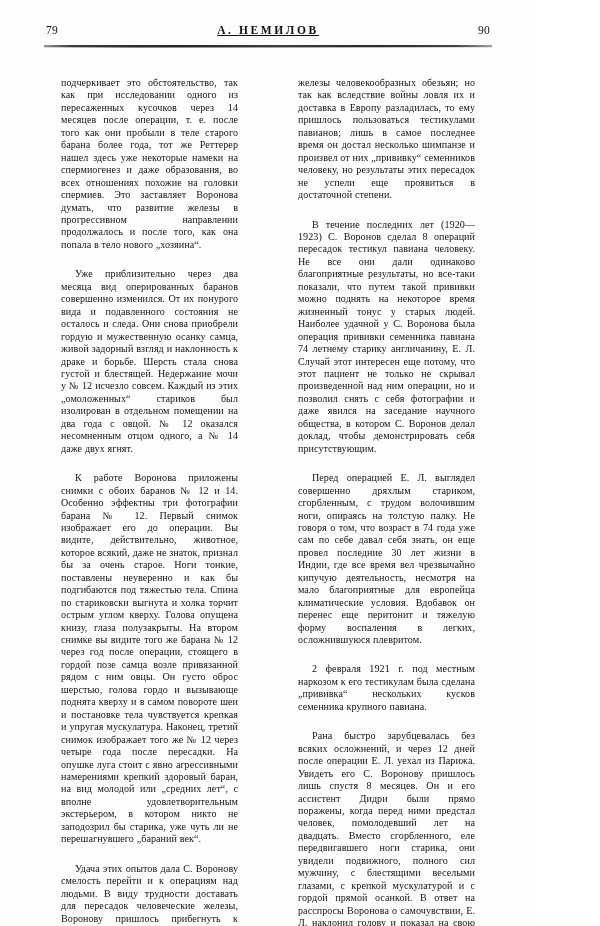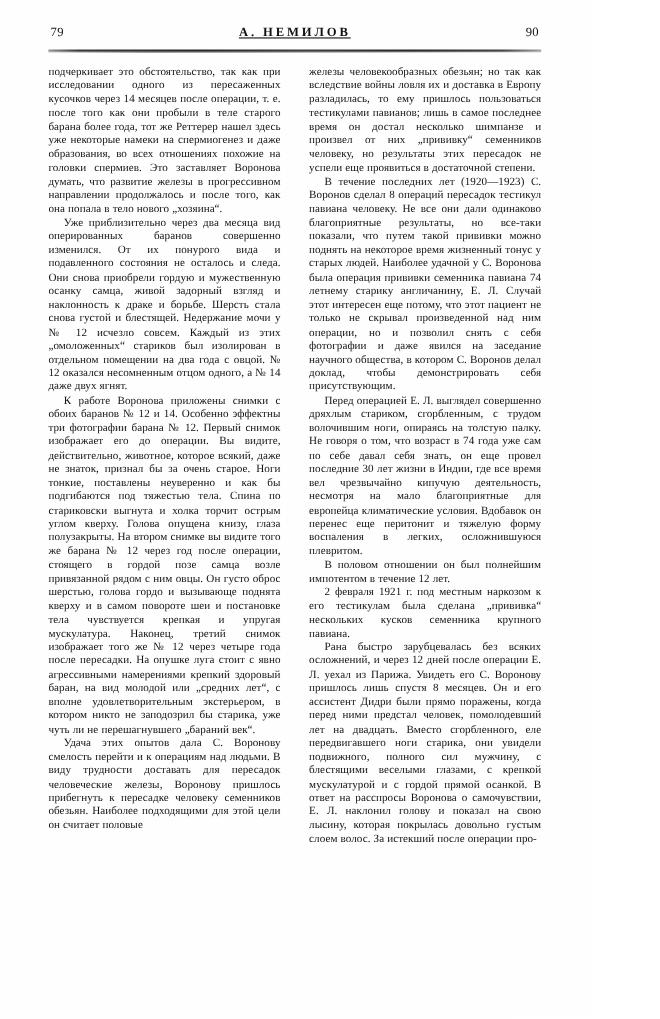--- a/index.html
+++ b/index.html
@@ -74,21 +74,21 @@
     line-height: 12.45px;
     text-align: justify;
     text-justify: inter-word;
     hyphens: manual;
     color: #121212;
   }
   .col-left  { padding-right: 0px; }
   .gutter    { width: 26px; flex: 0 0 26px; }
 
   .col p {
-    margin: 0;
+    margin: 17px;
     text-indent: 14px;
   }
   .col p.noindent { text-indent: 0; }
 
   
   .col p { letter-spacing: 0.05px; word-spacing: 0.2px; }
 </style>
 </head>
 <body>
 
@@ -110,19 +110,18 @@
       <p>К работе Воронова приложены снимки с обоих баранов № 12 и 14. Особенно эффектны три фотографии барана № 12. Первый снимок изображает его до операции. Вы видите, действительно, животное, которое всякий, даже не знаток, признал бы за очень старое. Ноги тонкие, поставлены неуверенно и как бы подгибаются под тяжестью тела. Спина по стариковски выгнута и холка торчит острым углом кверху. Голова опущена книзу, глаза полузакрыты. На втором снимке вы видите того же барана № 12 через год после операции, стоящего в гордой позе самца возле привязанной рядом с ним овцы. Он густо оброс шерстью, голова гордо и вызывающе поднята кверху и в самом повороте шеи и постановке тела чувствуется крепкая и упругая мускулатура. Наконец, третий снимок изображает того же № 12 через четыре года после пересадки. На опушке луга стоит с явно агрессивными намерениями крепкий здоровый баран, на вид молодой или „средних лет“, с вполне удовлетворительным экстерьером, в котором никто не заподозрил бы старика, уже чуть ли не перешагнувшего „бараний век“.</p>
       <p>Удача этих опытов дала С. Воронову смелость перейти и к операциям над людьми. В виду трудности доставать для пересадок человеческие железы, Воронову пришлось прибегнуть к пересадке человеку семенников обезьян. Наиболее подходящими для этой цели он считает половые</p>
     </div>
 
     <div class="gutter"></div>
 
     <div class="col col-right">
       <p class="noindent">железы человекообразных обезьян; но так как вследствие войны ловля их и доставка в Европу разладилась, то ему пришлось пользоваться тестикулами павианов; лишь в самое последнее время он достал несколько шимпанзе и произвел от них „прививку“ семенников человеку, но результаты этих пересадок не успели еще проявиться в достаточной степени.</p>
       <p>В течение последних лет (1920—1923) С. Воронов сделал 8 операций пересадок тестикул павиана человеку. Не все они дали одинаково благоприятные результаты, но все-таки показали, что путем такой прививки можно поднять на некоторое время жизненный тонус у старых людей. Наиболее удачной у С. Воронова была операция прививки семенника павиана 74 летнему старику англичанину, Е. Л. Случай этот интересен еще потому, что этот пациент не только не скрывал произведенной над ним операции, но и позволил снять с себя фотографии и даже явился на заседание научного общества, в котором С. Воронов делал доклад, чтобы демонстрировать себя присутствующим.</p>
       <p>Перед операцией Е. Л. выглядел совершенно дряхлым стариком, сгорбленным, с трудом волочившим ноги, опираясь на толстую палку. Не говоря о том, что возраст в 74 года уже сам по себе давал себя знать, он еще провел последние 30 лет жизни в Индии, где все время вел чрезвычайно кипучую деятельность, несмотря на мало благоприятные для европейца климатические условия. Вдобавок он перенес еще перитонит и тяжелую форму воспаления в легких, осложнившуюся плевритом.</p>
-      <p>В половом отношении он был полнейшим импотентом в течение 12 лет.</p>
       <p>2 февраля 1921 г. под местным наркозом к его тестикулам была сделана „прививка“ нескольких кусков семенника крупного павиана.</p>
       <p>Рана быстро зарубцевалась без всяких осложнений, и через 12 дней после операции Е. Л. уехал из Парижа. Увидеть его С. Воронову пришлось лишь спустя 8 месяцев. Он и его ассистент Дидри были прямо поражены, когда перед ними предстал человек, помолодевший лет на двадцать. Вместо сгорбленного, еле передвигавшего ноги старика, они увидели подвижного, полного сил мужчину, с блестящими веселыми глазами, с крепкой мускулатурой и с гордой прямой осанкой. В ответ на расспросы Воронова о самочувствии, Е. Л. наклонил голову и показал на свою лысину, которая покрылась довольно густым слоем волос. За истекший после операции про-</p>
     </div>
 
   </div>
 </div>
 
 </body></html>

